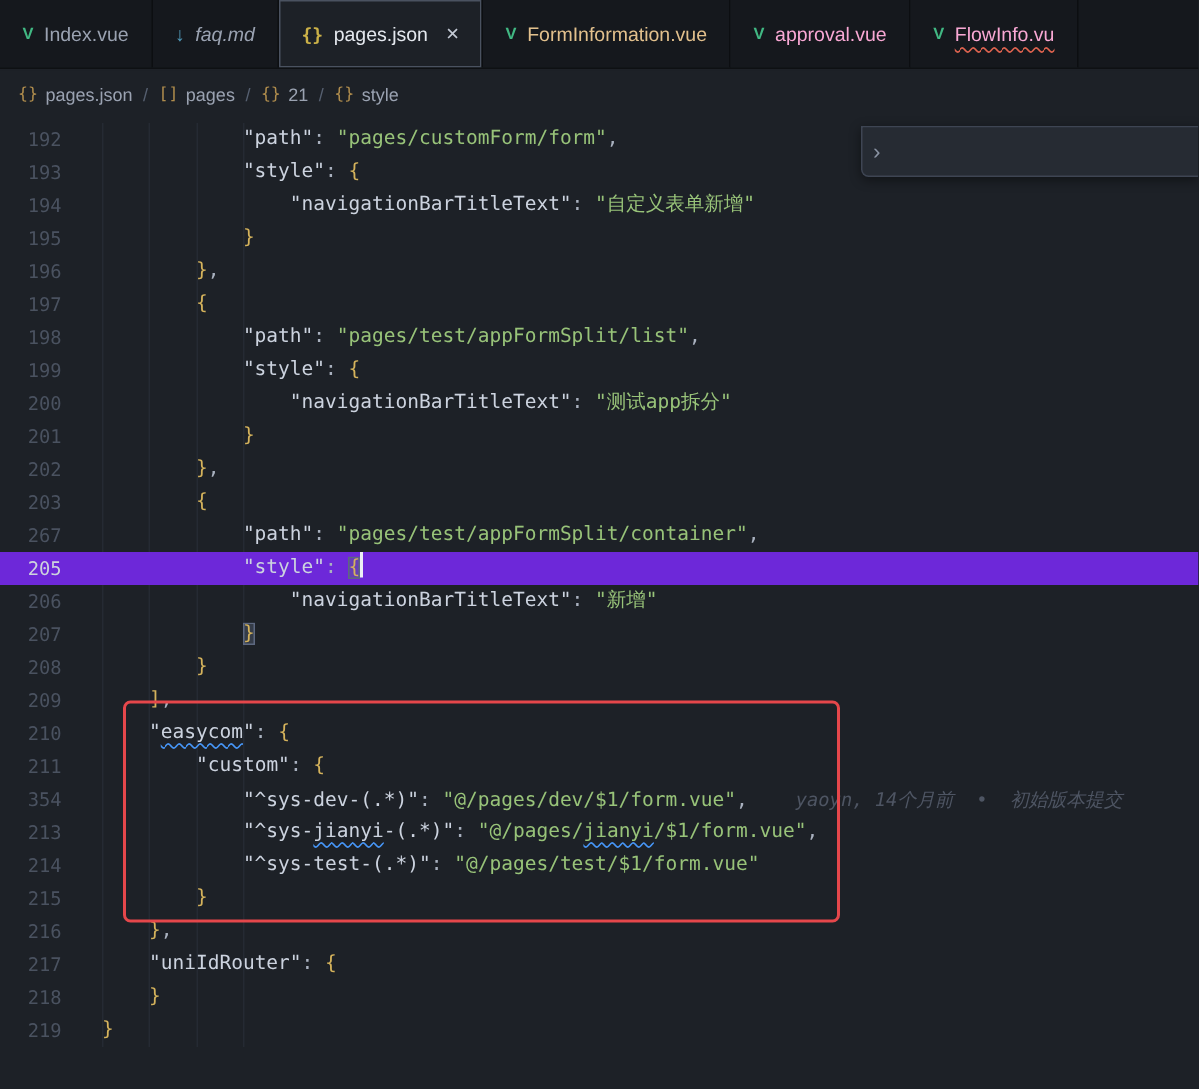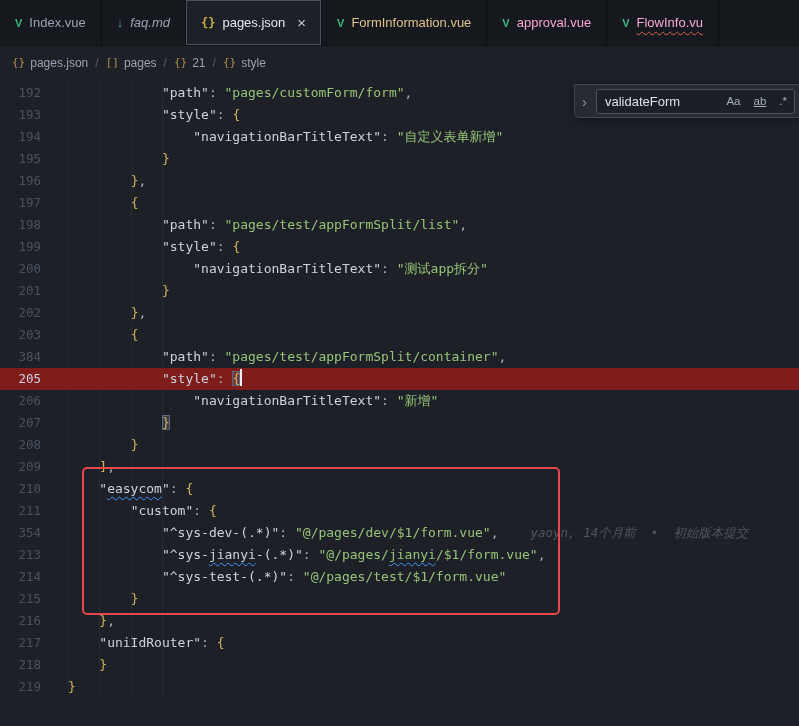--- a/index.html
+++ b/index.html
@@ -24,21 +24,21 @@
   .breadcrumb{position:absolute;left:0;top:47px;width:799px;height:31px;display:flex;align-items:center;padding-left:12px;gap:7px;font-size:12px;color:#9aa2b1;background:#1d2127;}
   .bc-item{display:flex;align-items:center;gap:5px;cursor:pointer;}
   .bc-glyph{color:#b08d4d;font-family:"DejaVu Sans Mono",monospace;font-size:11px;}
   .bc-sep{color:#566070;}
 
   
   .editor{position:absolute;left:0;top:78px;width:799px;height:648px;font-family:"DejaVu Sans Mono","Liberation Mono",monospace;font-size:13px;}
   #lines{position:absolute;left:0;top:4px;width:100%;height:616px;}
   .guide{position:absolute;top:0;bottom:0;width:1px;background:#252a33;}
   .line{display:flex;height:22px;line-height:22px;white-space:pre;position:relative;align-items:center;}
-  .line.active{background:#7f1d1d;}
+  .line.active{background:#6d28d9;}
   .lnum{width:68px;flex:none;text-align:right;padding-right:27px;color:#4a5260;font-size:12.5px;}
   .line.active .lnum{color:#cdd3dd;}
   .code{flex:1;position:relative;}
   .tok-key{color:#ccd3df;}
   .tok-str{color:#98c379;}
   .tok-brc{color:#d5b35c;}
   .tok-pun{color:#a9b1bf;}
   .f-sq{text-decoration:underline;text-decoration-style:wavy;text-decoration-color:#4696f8;text-decoration-thickness:1px;text-underline-offset:3px;}
   .f-box{background:rgba(93,104,126,.38);box-shadow:inset 0 0 0 1px #5d6880;}
   .cursor{display:inline-block;width:2px;height:17px;background:#eceff4;vertical-align:-3px;}
@@ -121,42 +121,36 @@
         <div class="line"><span class="lnum">194</span><span class="code"><span class="tok-ws">                </span><span class="tok-key">"navigationBarTitleText"</span><span class="tok-pun">: </span><span class="tok-str">"自定义表单新增"</span></span></div>
         <div class="line"><span class="lnum">195</span><span class="code"><span class="tok-ws">            </span><span class="tok-brc">}</span></span></div>
         <div class="line"><span class="lnum">196</span><span class="code"><span class="tok-ws">        </span><span class="tok-brc">}</span><span class="tok-pun">,</span></span></div>
         <div class="line"><span class="lnum">197</span><span class="code"><span class="tok-ws">        </span><span class="tok-brc">{</span></span></div>
         <div class="line"><span class="lnum">198</span><span class="code"><span class="tok-ws">            </span><span class="tok-key">"path"</span><span class="tok-pun">: </span><span class="tok-str">"pages/test/appFormSplit/list"</span><span class="tok-pun">,</span></span></div>
         <div class="line"><span class="lnum">199</span><span class="code"><span class="tok-ws">            </span><span class="tok-key">"style"</span><span class="tok-pun">: </span><span class="tok-brc">{</span></span></div>
         <div class="line"><span class="lnum">200</span><span class="code"><span class="tok-ws">                </span><span class="tok-key">"navigationBarTitleText"</span><span class="tok-pun">: </span><span class="tok-str">"测试app拆分"</span></span></div>
         <div class="line"><span class="lnum">201</span><span class="code"><span class="tok-ws">            </span><span class="tok-brc">}</span></span></div>
         <div class="line"><span class="lnum">202</span><span class="code"><span class="tok-ws">        </span><span class="tok-brc">}</span><span class="tok-pun">,</span></span></div>
         <div class="line"><span class="lnum">203</span><span class="code"><span class="tok-ws">        </span><span class="tok-brc">{</span></span></div>
-        <div class="line"><span class="lnum">384</span><span class="code"><span class="tok-ws">            </span><span class="tok-key">"path"</span><span class="tok-pun">: </span><span class="tok-str">"pages/test/appFormSplit/container"</span><span class="tok-pun">,</span></span></div>
+        <div class="line"><span class="lnum">267</span><span class="code"><span class="tok-ws">            </span><span class="tok-key">"path"</span><span class="tok-pun">: </span><span class="tok-str">"pages/test/appFormSplit/container"</span><span class="tok-pun">,</span></span></div>
         <div class="line active"><span class="lnum">205</span><span class="code"><span class="tok-ws">            </span><span class="tok-key">"style"</span><span class="tok-pun">: </span><span class="tok-brc f-box f-cur">{</span><span class="cursor"></span></span></div>
         <div class="line"><span class="lnum">206</span><span class="code"><span class="tok-ws">                </span><span class="tok-key">"navigationBarTitleText"</span><span class="tok-pun">: </span><span class="tok-str">"新增"</span></span></div>
         <div class="line"><span class="lnum">207</span><span class="code"><span class="tok-ws">            </span><span class="tok-brc f-box">}</span></span></div>
         <div class="line"><span class="lnum">208</span><span class="code"><span class="tok-ws">        </span><span class="tok-brc">}</span></span></div>
         <div class="line"><span class="lnum">209</span><span class="code"><span class="tok-ws">    </span><span class="tok-brc">]</span><span class="tok-pun">,</span></span></div>
         <div class="line"><span class="lnum">210</span><span class="code"><span class="tok-ws">    </span><span class="tok-key">"</span><span class="tok-key f-sq">easycom</span><span class="tok-key">"</span><span class="tok-pun">: </span><span class="tok-brc">{</span></span></div>
         <div class="line"><span class="lnum">211</span><span class="code"><span class="tok-ws">        </span><span class="tok-key">"custom"</span><span class="tok-pun">: </span><span class="tok-brc">{</span></span></div>
         <div class="line"><span class="lnum">354</span><span class="code"><span class="tok-ws">            </span><span class="tok-key">"^sys-dev-(.*)"</span><span class="tok-pun">: </span><span class="tok-str">"@/pages/dev/$1/form.vue"</span><span class="tok-pun">,</span><span class="blame">yaoyn, 14个月前  •  初始版本提交</span></span></div>
         <div class="line"><span class="lnum">213</span><span class="code"><span class="tok-ws">            </span><span class="tok-key">"^sys-</span><span class="tok-key f-sq">jianyi</span><span class="tok-key">-(.*)"</span><span class="tok-pun">: </span><span class="tok-str">"@/pages/</span><span class="tok-str f-sq">jianyi</span><span class="tok-str">/$1/form.vue"</span><span class="tok-pun">,</span></span></div>
         <div class="line"><span class="lnum">214</span><span class="code"><span class="tok-ws">            </span><span class="tok-key">"^sys-test-(.*)"</span><span class="tok-pun">: </span><span class="tok-str">"@/pages/test/$1/form.vue"</span></span></div>
         <div class="line"><span class="lnum">215</span><span class="code"><span class="tok-ws">        </span><span class="tok-brc">}</span></span></div>
         <div class="line"><span class="lnum">216</span><span class="code"><span class="tok-ws">    </span><span class="tok-brc">}</span><span class="tok-pun">,</span></span></div>
         <div class="line"><span class="lnum">217</span><span class="code"><span class="tok-ws">    </span><span class="tok-key">"uniIdRouter"</span><span class="tok-pun">: </span><span class="tok-brc">{</span></span></div>
         <div class="line"><span class="lnum">218</span><span class="code"><span class="tok-ws">    </span><span class="tok-brc">}</span></span></div>
         <div class="line"><span class="lnum">219</span><span class="code"><span class="tok-brc">}</span></span></div>
       </div>
     <div class="annotation"></div>
     <div class="findwidget">
       <span class="chev">›</span>
-      <div class="findinput">
-        <span class="findtext">validateForm</span>
-        <span class="fi">Aa</span>
-        <span class="fi fi-word">ab</span>
-        <span class="fi">.*</span>
-      </div>
     </div>
   </div>
 
 </div>
 
 </body></html>

